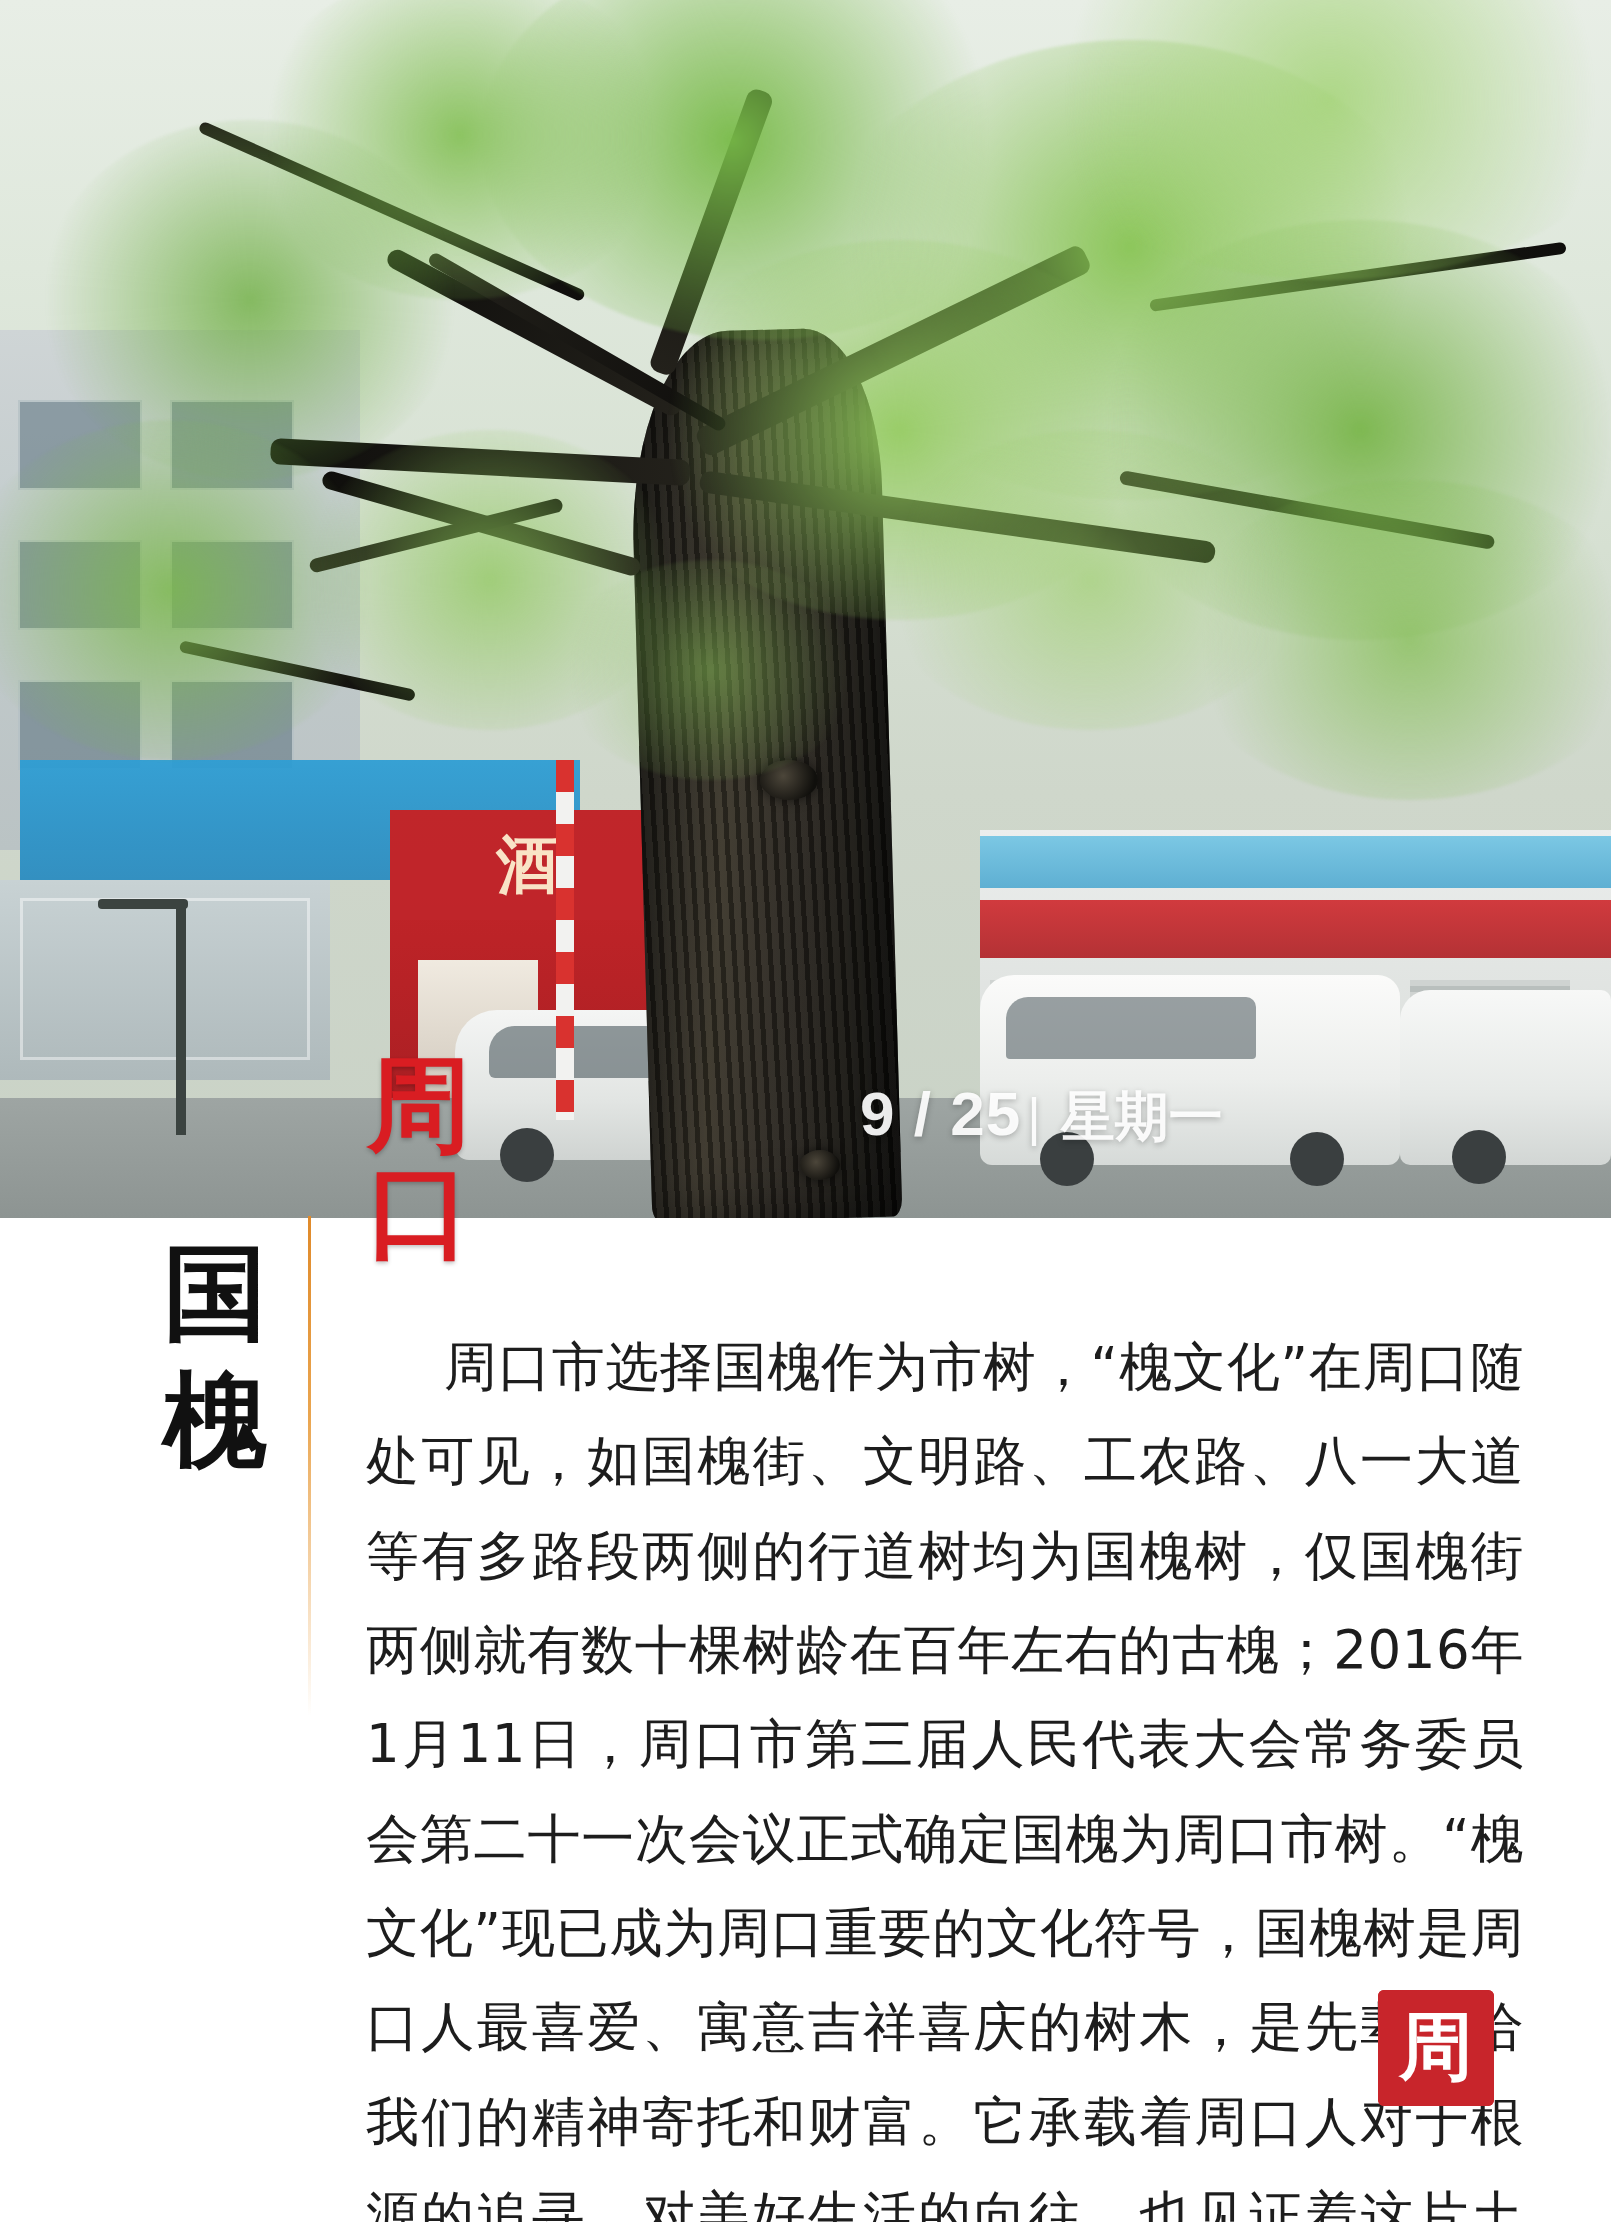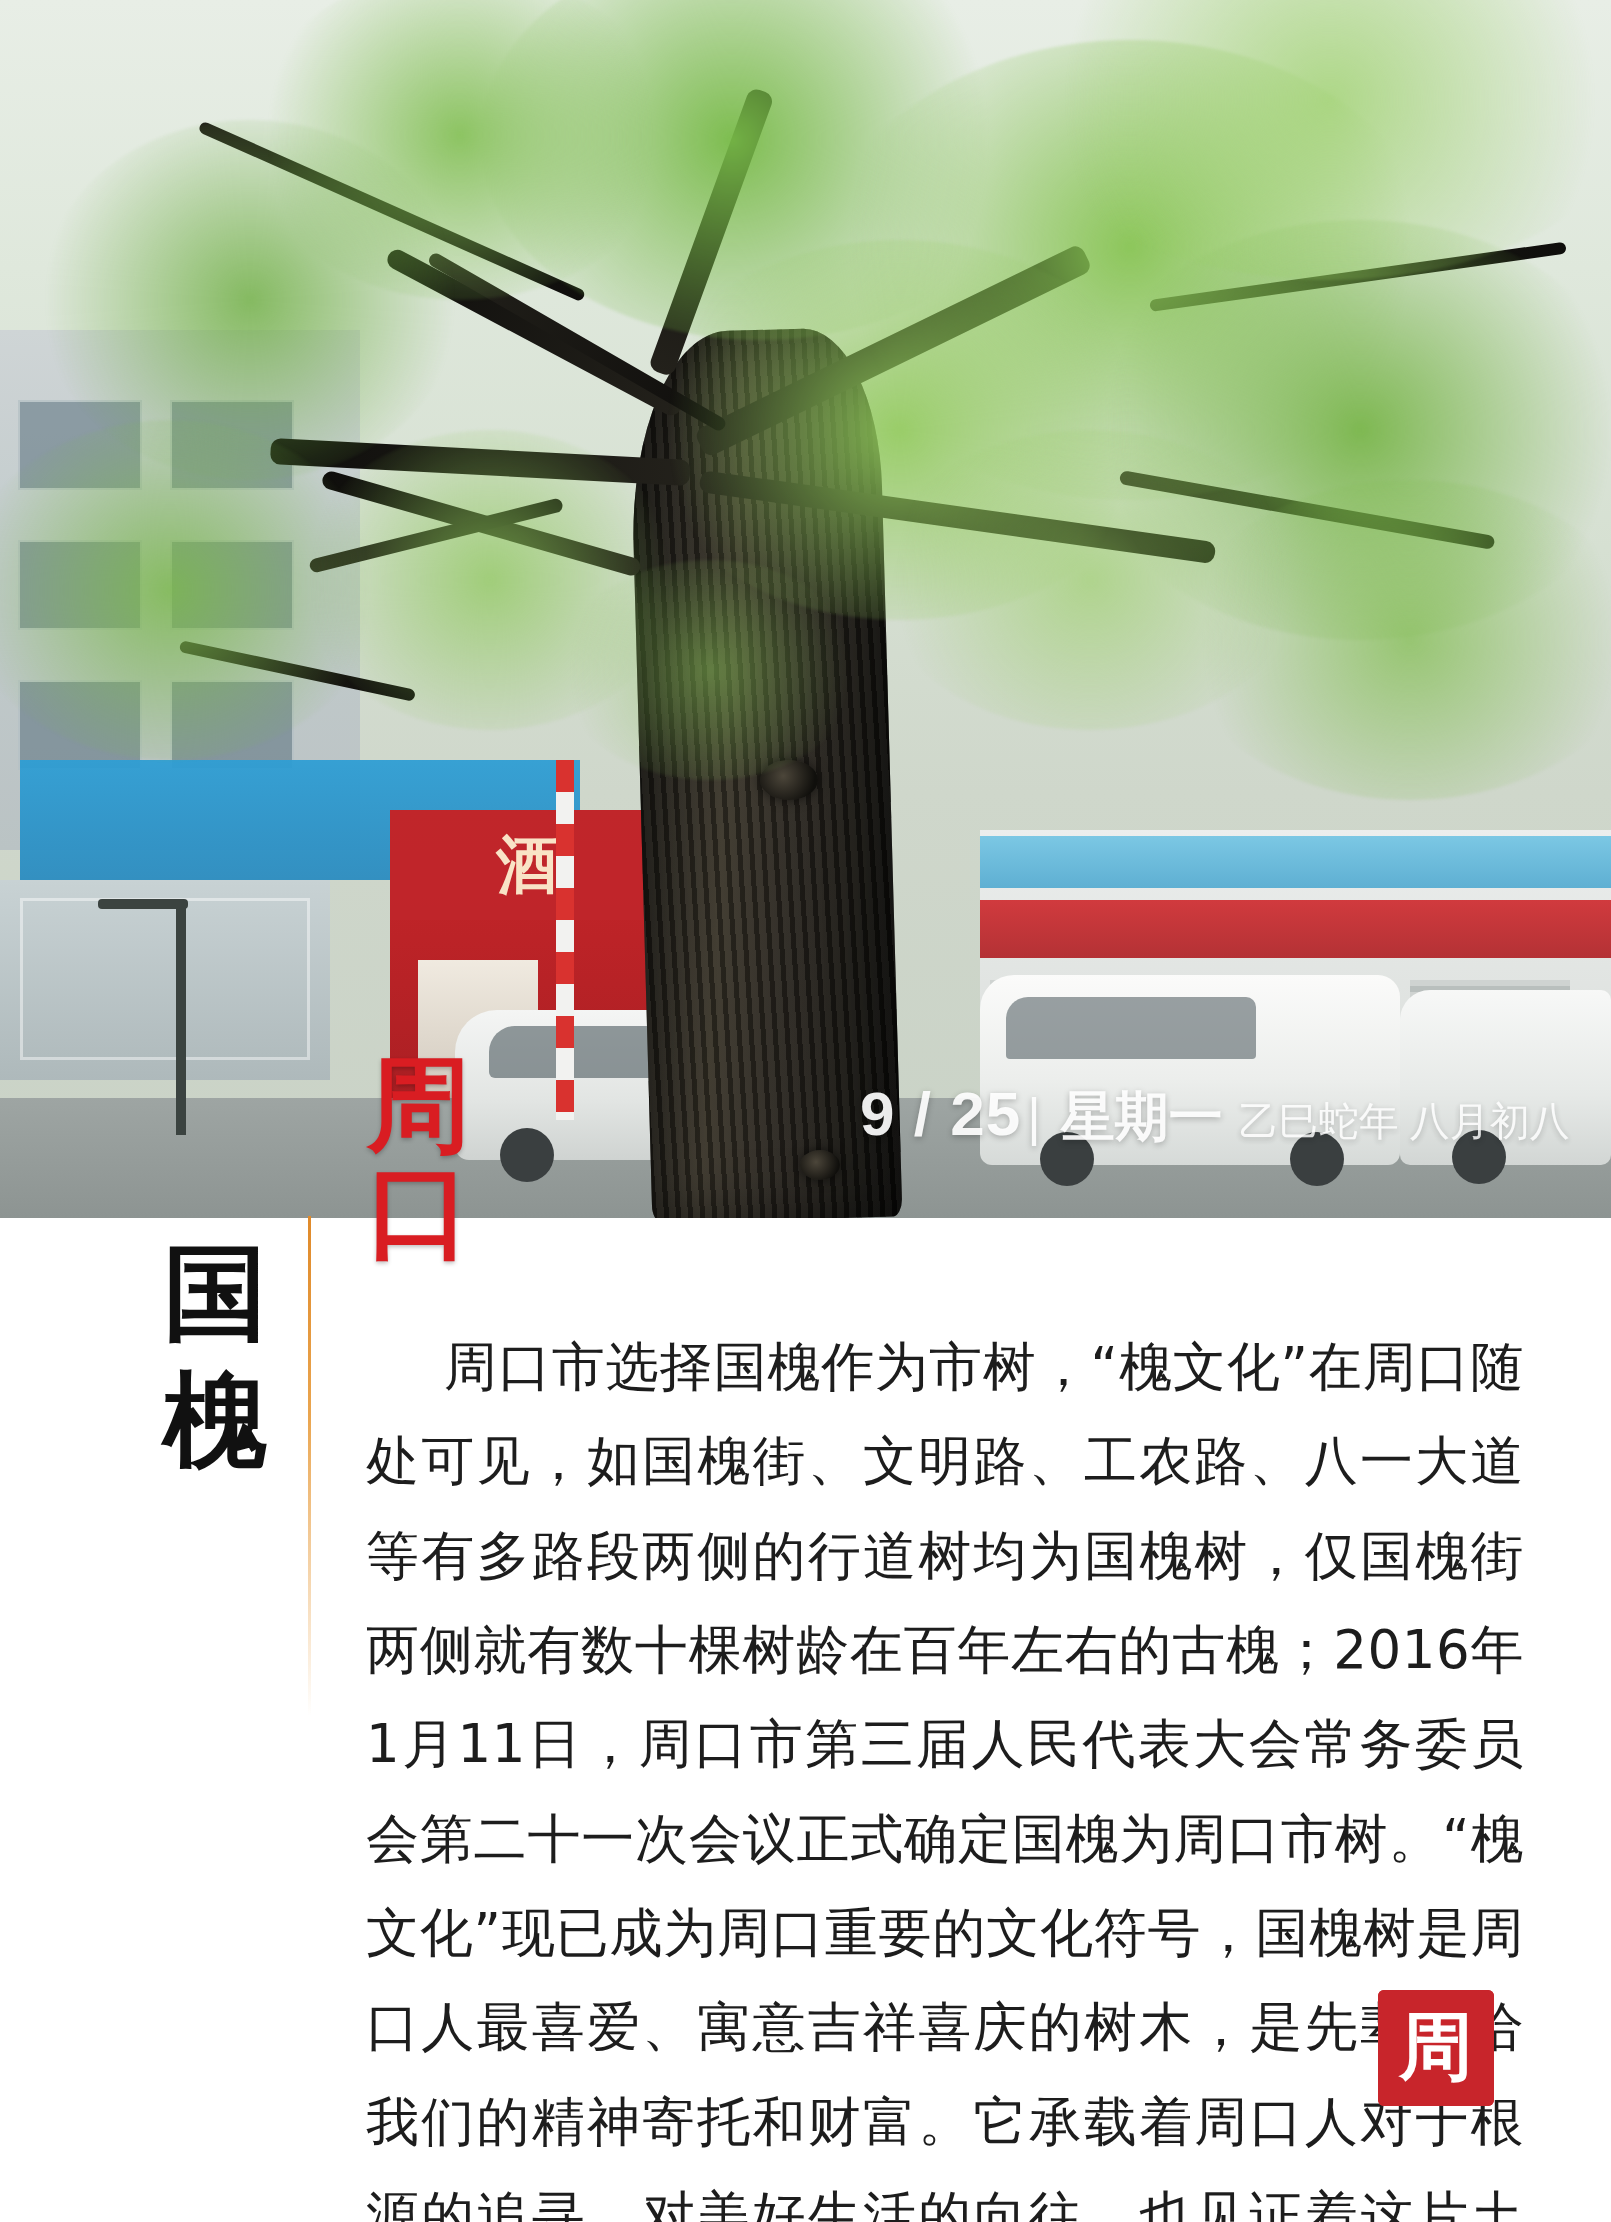--- a/index.html
+++ b/index.html
@@ -397,21 +397,20 @@
     <div class="leaf-cloud" style="left:1180px; top:480px;  width:460px; height:320px; background:radial-gradient(circle at 50% 50%, rgba(128,188,78,.72), rgba(128,188,78,0) 74%);"></div>
     <div class="leaf-cloud" style="left:880px;  top:430px;  width:420px; height:300px; background:radial-gradient(circle at 50% 50%, rgba(150,204,96,.6), rgba(150,204,96,0) 75%);"></div>
     <div class="leaf-cloud" style="left:560px;  top:560px;  width:300px; height:220px; background:radial-gradient(circle at 50% 50%, rgba(136,194,86,.5), rgba(136,194,86,0) 75%);"></div>
     <div class="leaf-cloud" style="left:1020px; top:-80px;  width:620px; height:360px; background:radial-gradient(circle at 50% 50%, rgba(150,206,96,.7), rgba(150,206,96,0) 74%);"></div>
   </div>
 
   <div class="date-overlay">
     <span class="d-num">9 / 25</span>
     <span class="d-sep">|</span>
     <span class="d-week">星期一</span>
-    <span class="d-lunar">乙巳蛇年 八月初八</span>
   </div>
 </div>
 
 <div class="zhoukou">
   <div>周</div>
   <div class="ch2">口</div>
 </div>
 
 <div class="lower"></div>
 <div class="divider"></div>

